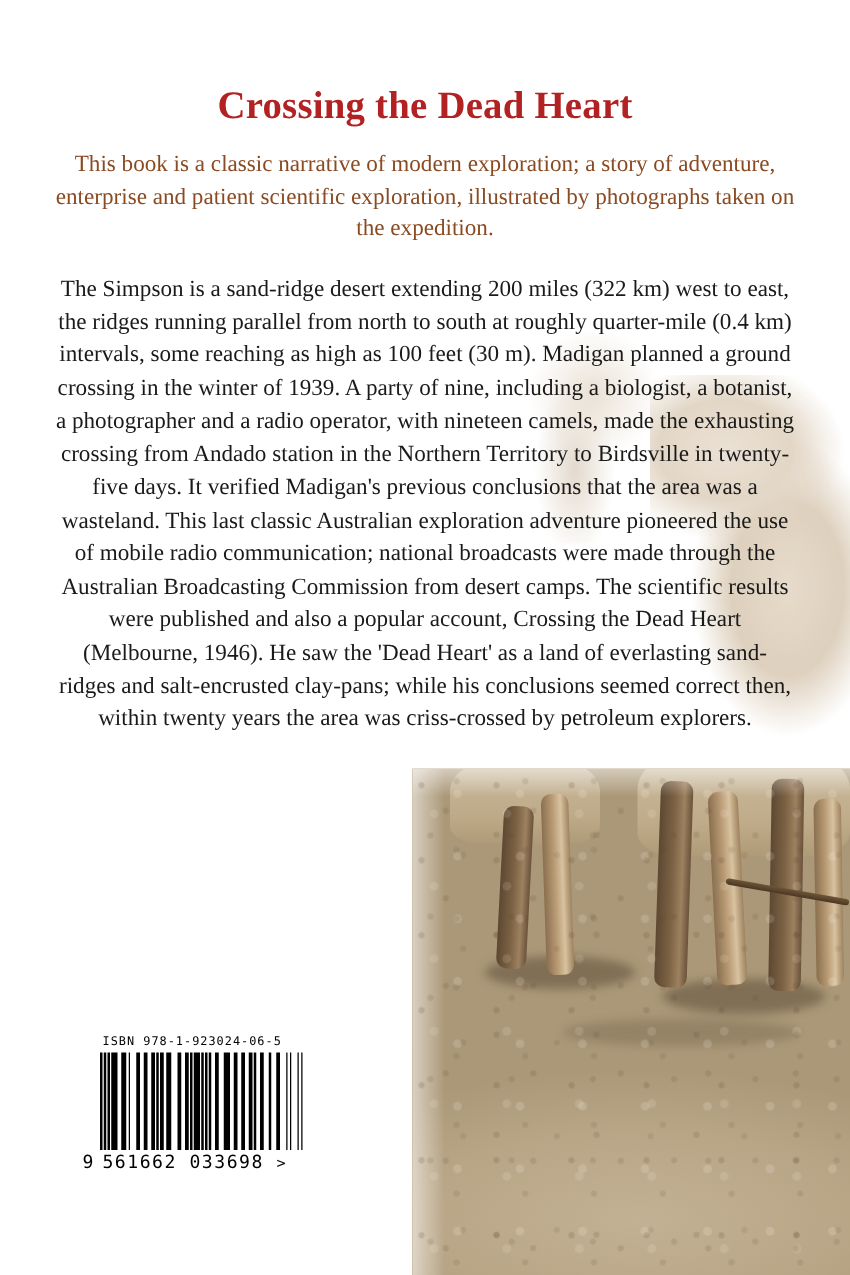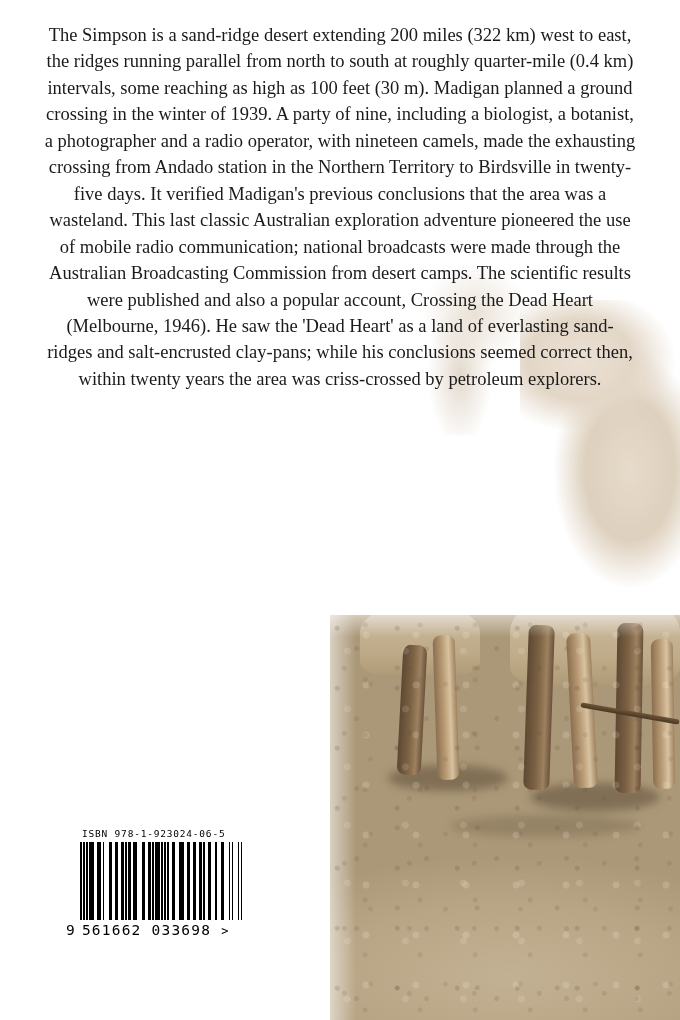--- a/index.html
+++ b/index.html
@@ -212,20 +212,22 @@
       <div class="leg" style="left:322px; top:24px; width:22px; height:150px; transform:rotate(-1deg);"></div>
 
       <div class="rope" style="left:250px; top:96px; width:100px; transform:rotate(10deg);"></div>
 
       <div class="fade-left"></div>
       <div class="fade-top"></div>
     </div>
   </div>
 
   <div class="content">
+    <h1 class="title">Crossing the Dead Heart</h1>
+    <p class="subtitle">This book is a classic narrative of modern exploration; a story of adventure, enterprise and patient scientific exploration, illustrated by photographs taken on the expedition.</p>
     <p class="body-text">The Simpson is a sand-ridge desert extending 200 miles (322 km) west to east, the ridges running parallel from north to south at roughly quarter-mile (0.4 km) intervals, some reaching as high as 100 feet (30 m). Madigan planned a ground crossing in the winter of 1939. A party of nine, including a biologist, a botanist, a photographer and a radio operator, with nineteen camels, made the exhausting crossing from Andado station in the Northern Territory to Birdsville in twenty-five days. It verified Madigan's previous conclusions that the area was a wasteland. This last classic Australian exploration adventure pioneered the use of mobile radio communication; national broadcasts were made through the Australian Broadcasting Commission from desert camps. The scientific results were published and also a popular account, Crossing the Dead Heart (Melbourne, 1946). He saw the 'Dead Heart' as a land of everlasting sand-ridges and salt-encrusted clay-pans; while his conclusions seemed correct then, within twenty years the area was criss-crossed by petroleum explorers.</p>
   </div>
 
   <div class="barcode-block">
     <div class="isbn-text">ISBN 978-1-923024-06-5</div>
     <div class="bars" id="bars">
         <span style="width: 1.5px;"></span>
         <span class="gap" style="width: 1.5px;"></span>
         <span style="width: 1.5px;"></span>
         <span class="gap" style="width: 1.5px;"></span>

